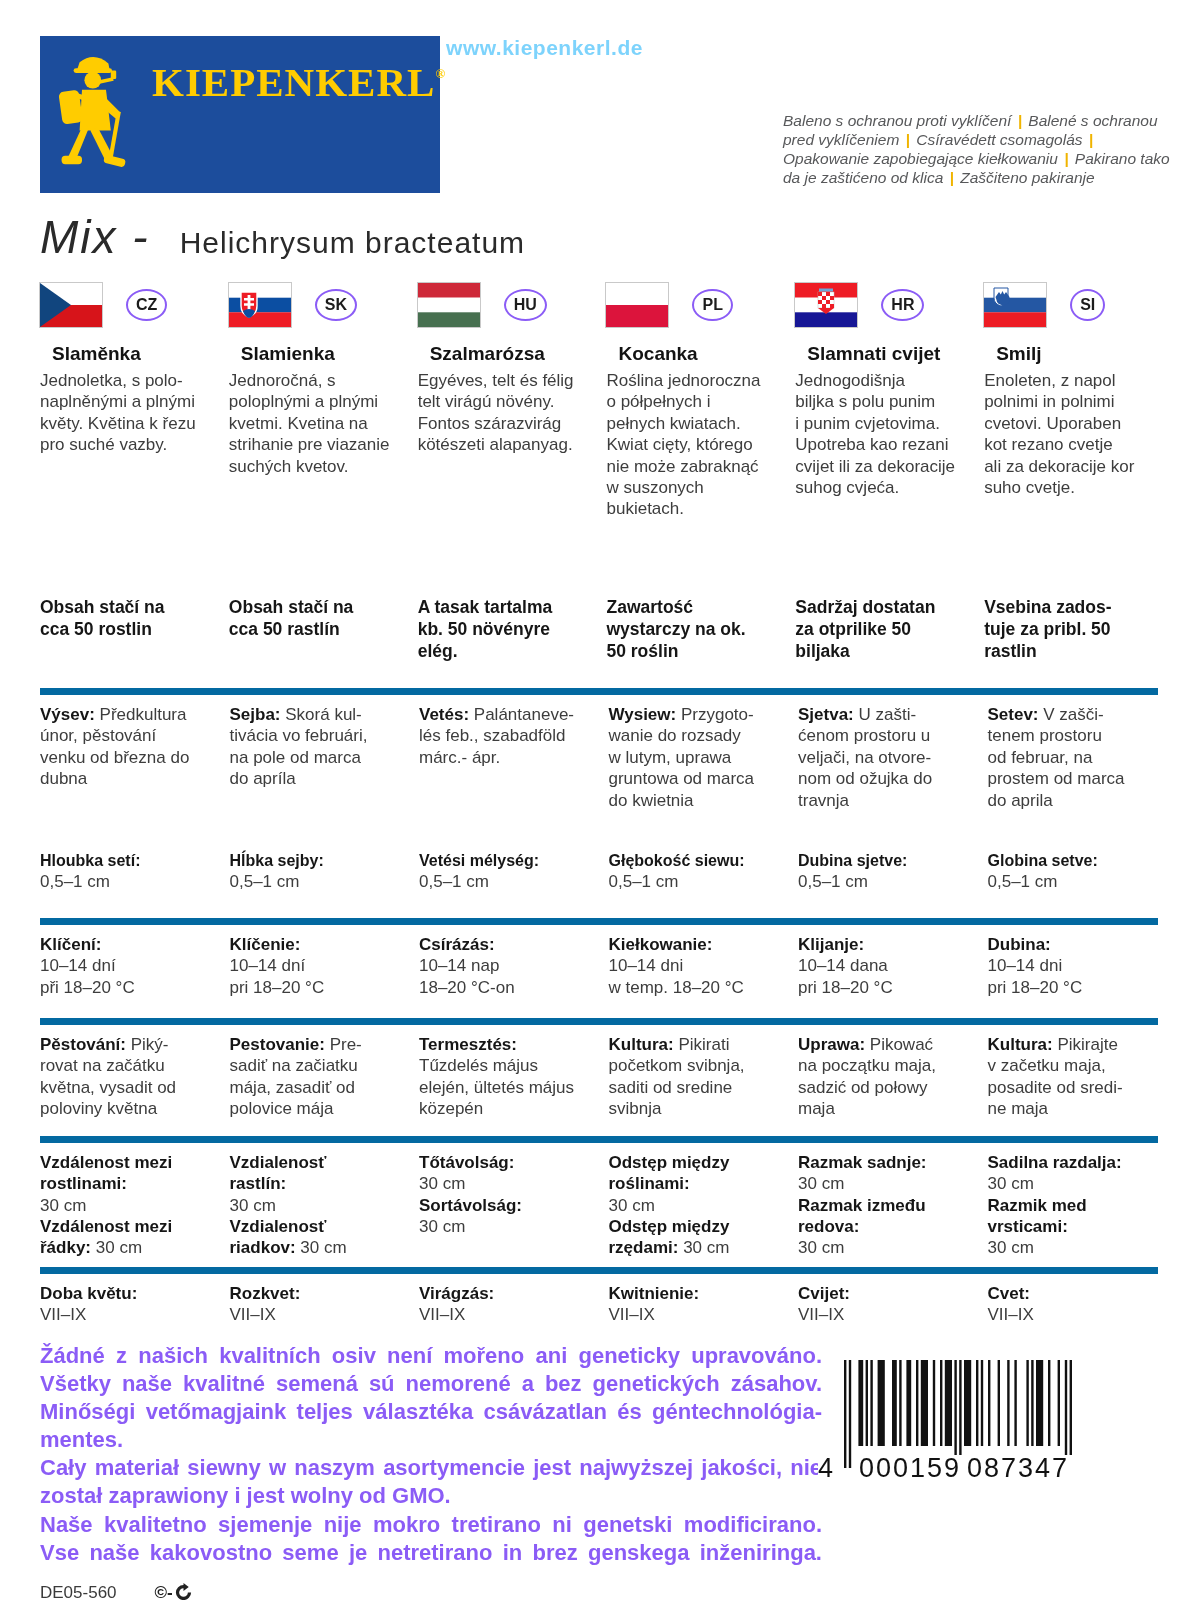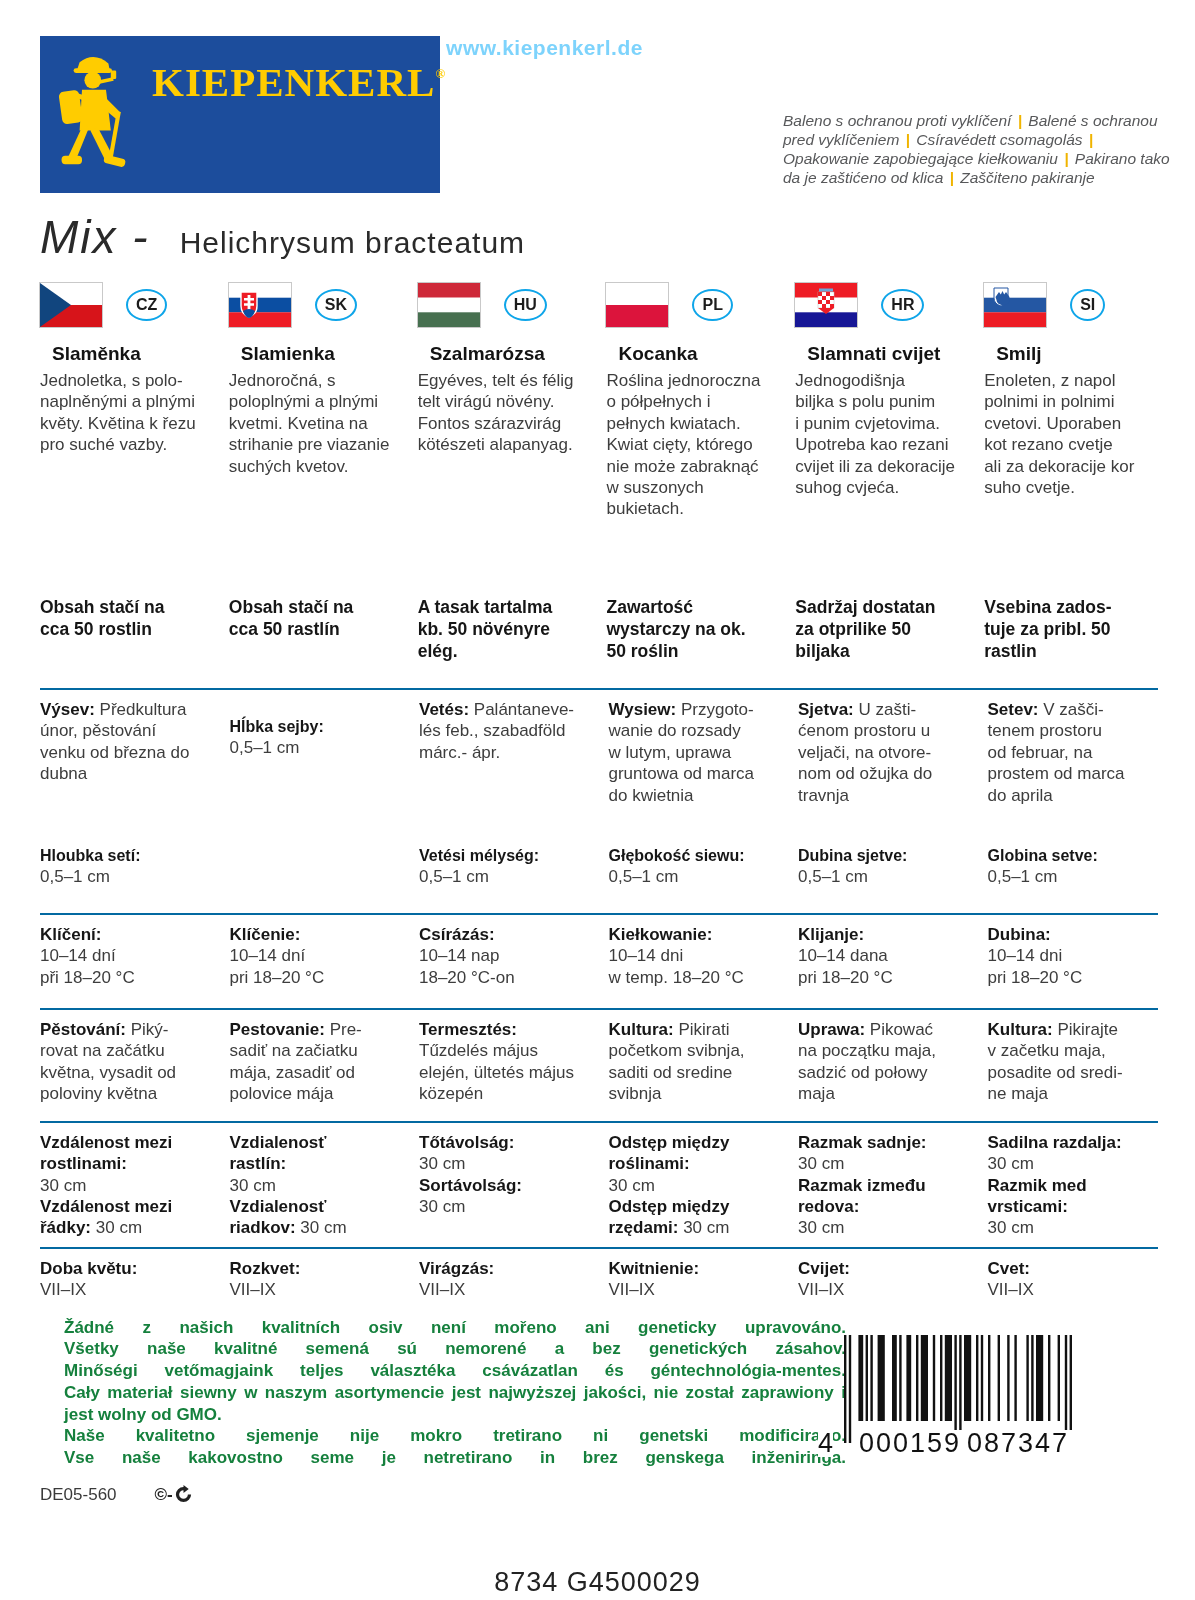--- a/index.html
+++ b/index.html
@@ -23,41 +23,41 @@
           font-size:15.5px;line-height:1.22;}
   .sep{color:#f0b400;font-weight:bold;padding:0 2px;}
 
   
   .title{display:flex;align-items:baseline;gap:30px;margin:14px 0 10px 40px;color:#2a2a2a;}
   .title .mix{font-size:46px;letter-spacing:2px;font-style:italic;}
   .title .latin{font-size:30px;letter-spacing:1px;}
 
   
   .grid{display:grid;grid-template-columns:repeat(6,1fr);column-gap:15px;width:1118px;margin-left:40px;}
-  .trow{border-top:2px solid #0369a1;gap:19px;}
+  .trow{border-top:7px solid #0369a1;gap:19px;}
   .cell{min-width:0;font-size:17px;line-height:1.26;}
   .flagrow{display:flex;align-items:center;gap:24px;height:46px;margin:8px 0 14px 0;}
   .flag{width:62px;height:44px;outline:1px solid #c9c9c9;flex:none;}
-  .oval{display:inline-block;border:2px solid #0ea5e9;border-radius:50%;padding:4px 8px;
+  .oval{display:inline-block;border:2px solid #8b5cf6;border-radius:50%;padding:4px 8px;
         font-weight:bold;font-size:16px;color:#1c1c1c;}
   .cname{font-size:19px;font-weight:bold;color:#131313;margin:0 0 4px 12px;}
   .desc{height:216px;margin:0;}
   .content{font-weight:bold;color:#161616;font-size:17.5px;min-height:88px;margin:0;padding:10px 0 4px 0;}
   .rowpad{padding:9px 0 8px 0;}
   .sowp{height:129px;margin:0;}
   .boldblock b{font-size:16px;}
   .germ{min-height:76px;margin:0;}
   .cult{min-height:94px;margin:0;}
   .spblock{margin:0;}
   .flower{min-height:42px;margin:0;}
   p.cell{margin:0;}
 
   
   .footer{position:relative;margin-top:8px;}
-  .gmo{width:782px;margin-left:64px;color:#15803d;font-weight:bold;font-size:17px;line-height:1.28;}
+  .gmo{width:782px;margin-left:40px;color:#8b5cf6;font-weight:bold;font-size:22px;line-height:1.28;}
   .gmo p{margin:0;text-align:justify;}
   .gmo p.stretch{text-align-last:justify;}
   .codeline{display:flex;align-items:center;gap:38px;margin:16px 0 0 40px;color:#3a3a3a;font-size:17px;}
   .batch{text-align:center;font-size:27px;color:#222;letter-spacing:1px;margin-top:62px;}
   .barcode{position:absolute;left:818px;top:18px;width:268px;height:122px;}
   .barcode svg{position:absolute;left:26px;top:0;}
   .bcd{position:absolute;bottom:0;font-size:27px;color:#111;background:#fff;padding:0 3px;line-height:1;}
   .bcd.d1{left:0;padding:0;}
   .bcd.d2{left:38px;letter-spacing:2px;}
   .bcd.d3{left:146px;letter-spacing:2px;}
@@ -243,20 +243,24 @@
   <div class="grid trow">
     <div class="cell rowpad">
         <p class="pl sowp"><b>Výsev:</b><span> Předkultura
 únor, pěstování
 venku od března do
 dubna</span></p>
         <p class="pl boldblock"><b>Hloubka setí:</b><span>
 0,5–1 cm</span></p>
       </div>
     <div class="cell rowpad">
+        <p class="pl sowp"><b>Sejba:</b><span> Skorá kul-
+tivácia vo februári,
+na pole od marca
+do apríla</span></p>
         <p class="pl boldblock"><b>Hĺbka sejby:</b><span>
 0,5–1 cm</span></p>
       </div>
     <div class="cell rowpad">
         <p class="pl sowp"><b>Vetés:</b><span> Palántaneve-
 lés feb., szabadföld
 márc.- ápr.</span></p>
         <p class="pl boldblock"><b>Vetési mélység:</b><span>
 0,5–1 cm</span></p>
       </div>

